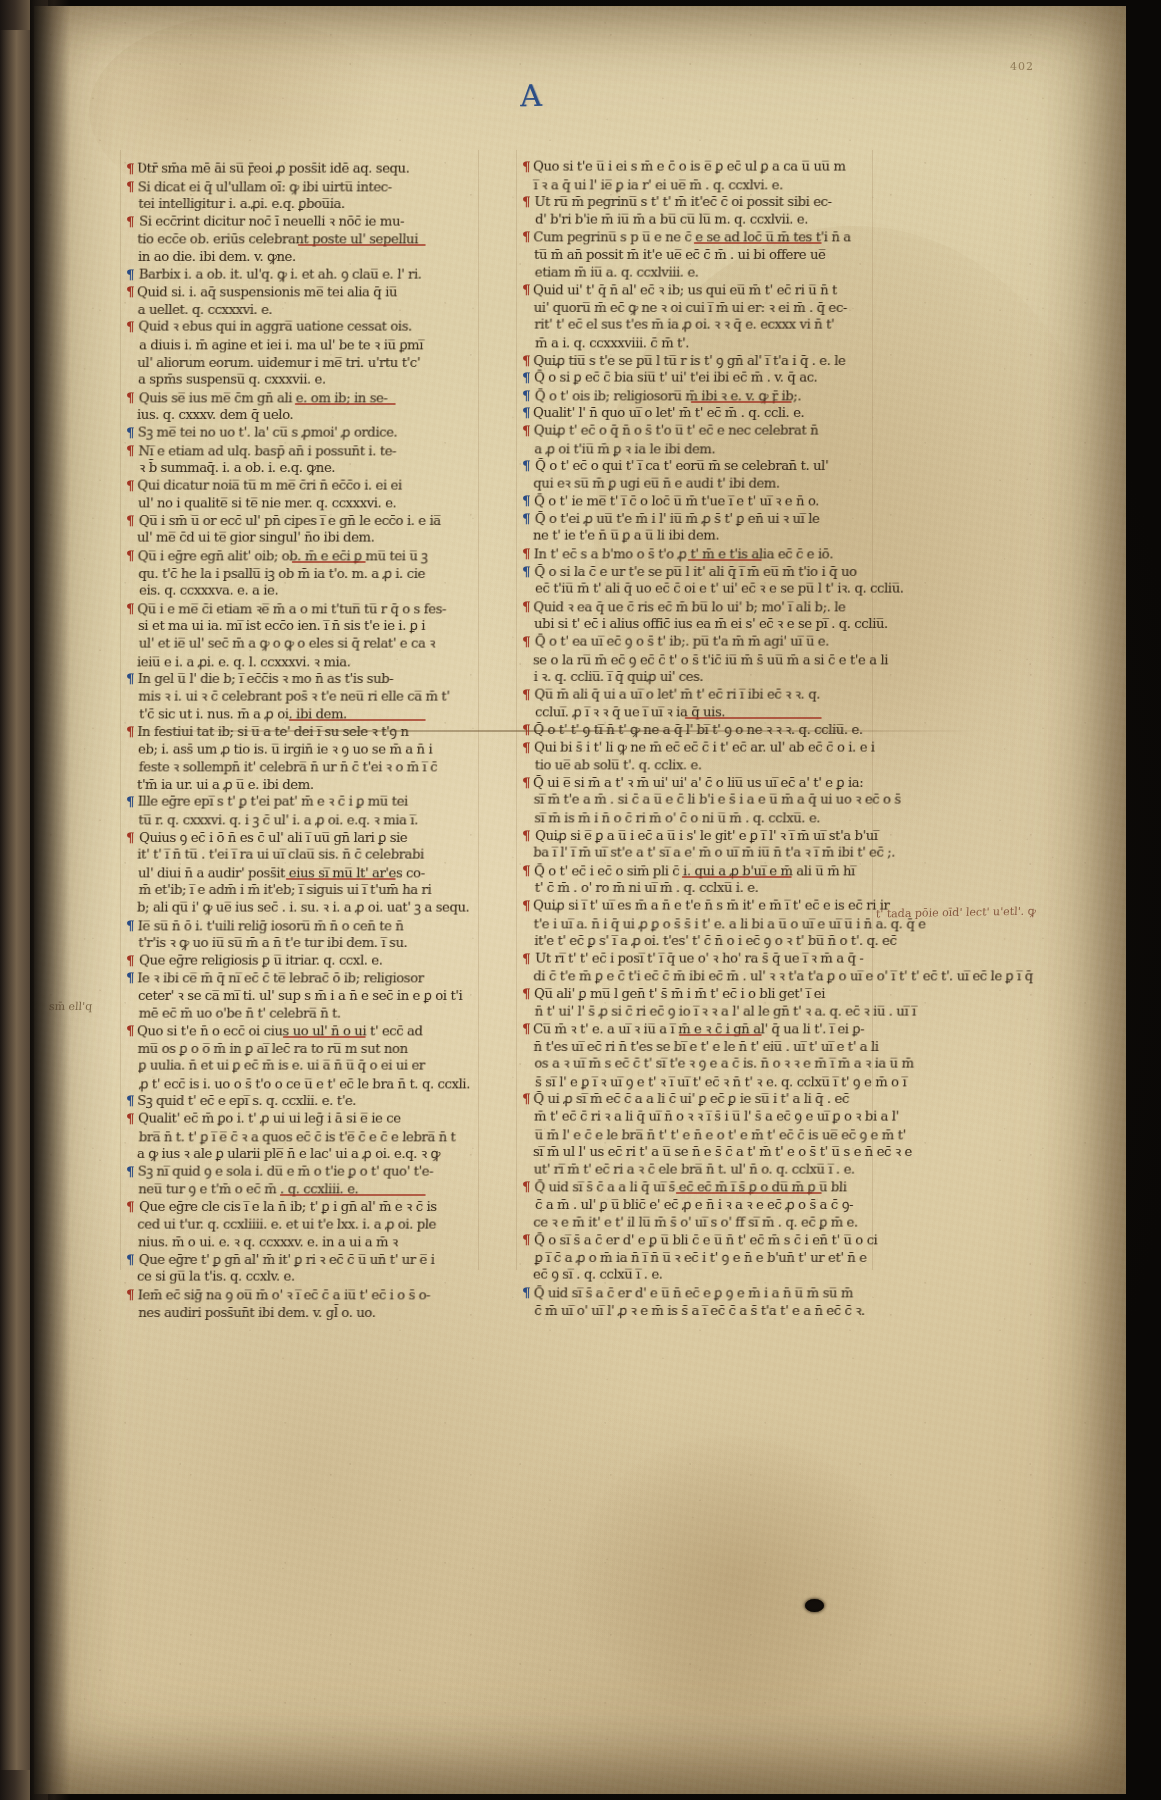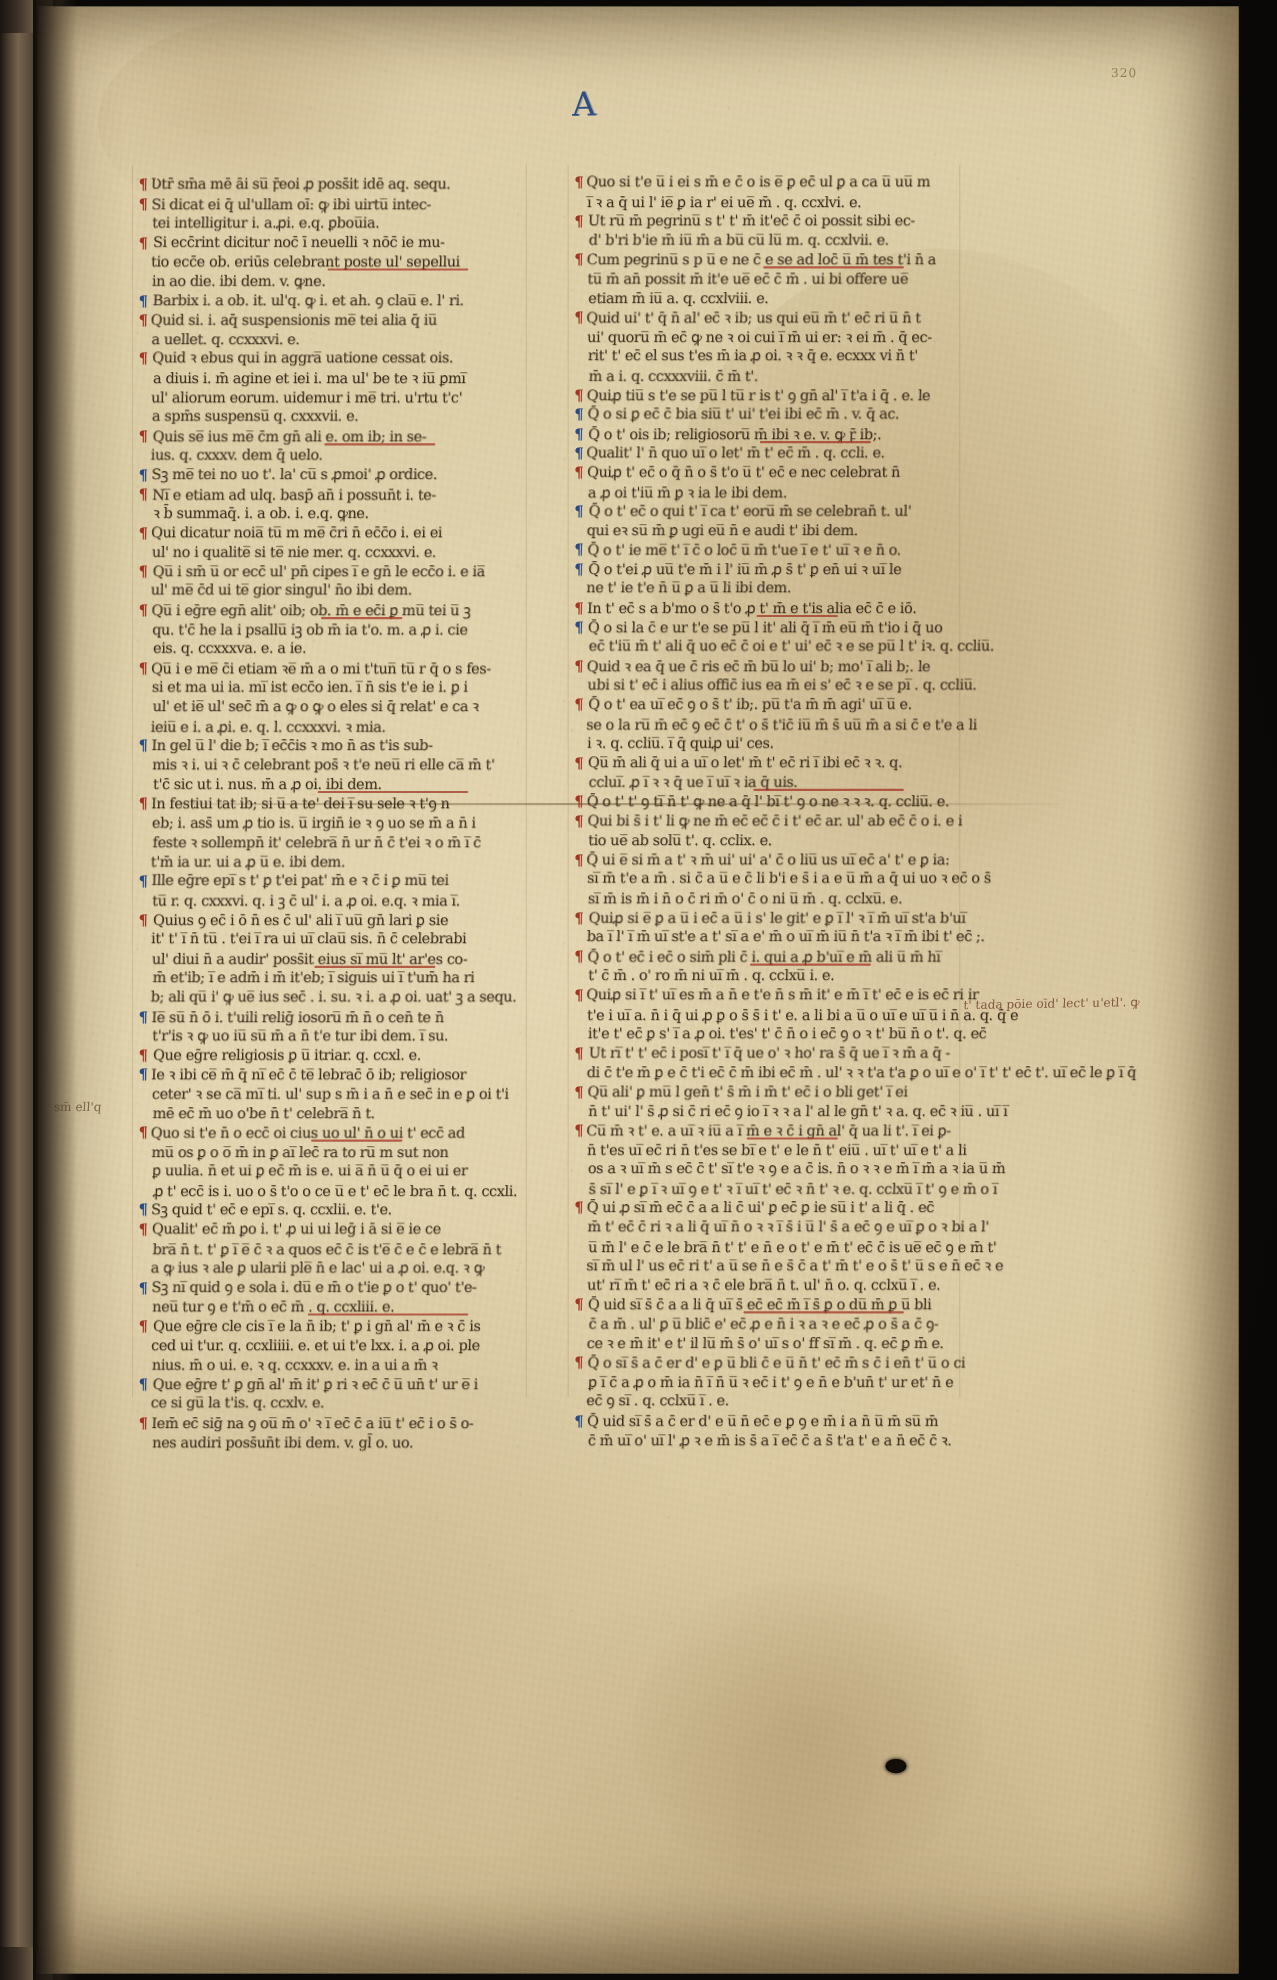--- a/index.html
+++ b/index.html
@@ -269,21 +269,21 @@
   <div class="gutter"></div>
 
   <div class="ruling" style="left:120px"></div>
   <div class="ruling" style="left:478px"></div>
   <div class="ruling" style="left:516px"></div>
   <div class="ruling" style="left:872px"></div>
 
   <div class="crease"></div>
 
   <div class="running-head">A</div>
-  <div class="folio-number">320</div>
+  <div class="folio-number">402</div>
 
   <div class="col col-left" id="col-left">
       <div class="line"><span class="pilc pilc-red">¶</span><span class="ink" style="transform: translate(-1.05px, -0.4px);">Ʋtr̄ sm̄a mē āi su̅ ꝼ̄eoi ꝓ poss̄it idē aq. sequ.</span></div>
       <div class="line"><span class="pilc pilc-red">¶</span><span class="ink" style="transform: translate(-0.35px, 0.4px);">Si dicat ei q̄ ul'ullam oī: ꝙ ibi uirtu̅ intec-</span></div>
       <div class="line"><span class="pilc">&nbsp;</span><span class="ink" style="transform: translate(0.35px, 0px);">tei intelligitur i. a.ꝓi. e.q. ꝑbou̅ia.</span></div>
       <div class="line"><span class="pilc pilc-red">¶</span><span class="ink" style="transform: translate(1.05px, -0.4px);">Si ecc̄rint dicitur noc̄ ī neuelli ꝛ nōc̄ ie mu-</span></div>
       <div class="line"><span class="pilc">&nbsp;</span><span class="ink" style="transform: translate(-0.7px, 0.4px);">tio ecc̄e ob. eriūs celebrant poste ul' sepellui</span><span class="ul-red" style="left: 172px; width: 128px;"></span></div>
       <div class="line"><span class="pilc">&nbsp;</span><span class="ink" style="transform: translate(0px, 0px);">in ao die. ibi dem. v. ꝙne.</span></div>
       <div class="line"><span class="pilc pilc-blue">¶</span><span class="ink" style="transform: translate(0.7px, -0.4px);">Barbix i. a ob. it. ul'q. ꝙ i. et ah. ꝯ clau̅ e. l' ri.</span></div>
       <div class="line"><span class="pilc pilc-red">¶</span><span class="ink" style="transform: translate(-1.05px, 0.4px);">Quid si. i. aq̄ suspensionis me̅ tei alia q̄ iu̅</span></div>

